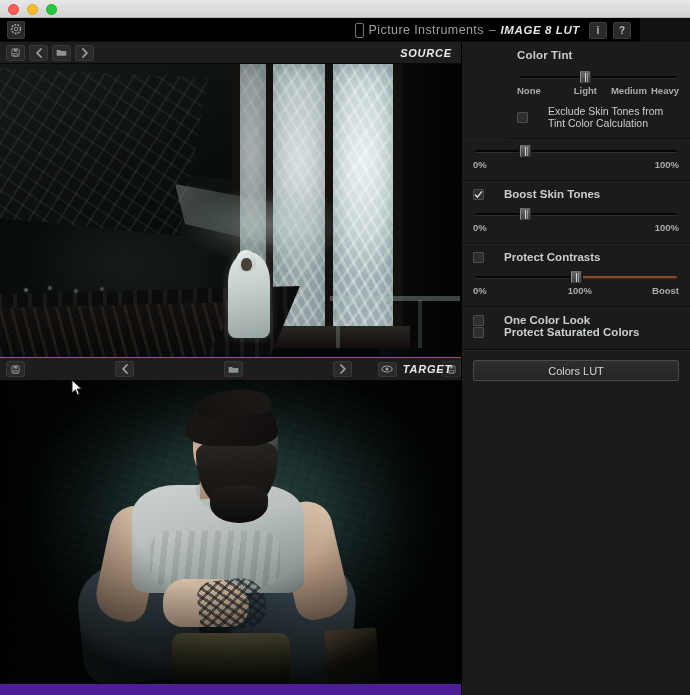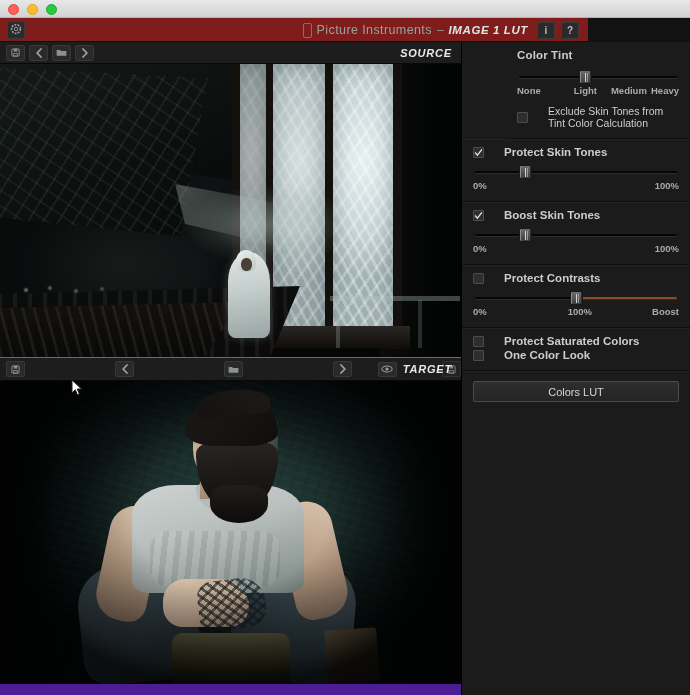--- a/index.html
+++ b/index.html
@@ -24,22 +24,22 @@
   .traffic {
     position: absolute; top: 4px;
     width: 11px; height: 11px; border-radius: 50%;
   }
   .traffic.close  { left: 8px;  background: #ff5f57; border: 1px solid #e14640; }
   .traffic.min    { left: 27px; background: #ffbd2e; border: 1px solid #dfa123; }
   .traffic.max    { left: 46px; background: #28c940; border: 1px solid #1dad2b; }
 
   
   #titlebar-app {
-    position: absolute; left: 0; top: 18px; width: 588px; height: 24px;
-    background: #7f1d1d;
+    position: absolute; left: 0; top: 18px; width: 640px; height: 24px;
+    background: #000000;
     border-bottom: 1px solid #0c0c0c;
   }
   #gear-btn {
     position: absolute; left: 7px; top: 3px;
     width: 18px; height: 18px;
     background: #2b2b2b;
     border: 1px solid #3a3a3a;
     border-radius: 2px;
     display: flex; align-items: center; justify-content: center;
   }
@@ -381,21 +381,21 @@
           <circle cx="6" cy="6" r="4.4" fill="none" stroke="#9aa19c" stroke-width="1.6" stroke-dasharray="1.9 1.2"></circle>
           <circle cx="6" cy="6" r="1.7" fill="#1d1d1d" stroke="#9aa19c" stroke-width="1"></circle>
         </svg>
       </span>
     </div>
 
     <div id="brand">
       <span id="brand-mark"></span>
       <span id="brand-name">Picture Instruments</span>
       <span id="brand-sep">–</span>
-      <span id="brand-product">IMAGE 1 LUT</span>
+      <span id="brand-product">IMAGE 8 LUT</span>
     </div>
 
     <div class="hdr-btn" id="btn-info">i</div>
     <div class="hdr-btn" id="btn-help">?</div>
   </div>
 
   <div id="left-col">
 
     <div class="img-toolbar" id="source-toolbar">
       <div class="tb-btn">
@@ -543,28 +543,20 @@
       </div>
       <div class="cb-row" style="margin-top:8px;margin-bottom:0">
         <span class="cb">
           
         </span>
         <span class="cb-label" style="font-weight:normal;font-size:10.5px">Exclude Skin Tones from Tint Color Calculation</span>
       </div>
     </div>
 
     <div class="section">
-      <div class="cb-row">
-        <span class="cb checked">
-          <svg width="9" height="9" viewBox="0 0 10 10">
-              <path d="M1.2 5 L3.8 8 L8.8 1.6" fill="none" stroke="#dfe4e0" stroke-width="1.5"></path>
-            </svg>
-        </span>
-        <span class="cb-label">Protect Skin Tones</span>
-      </div>
       <div class="slider">
         <div class="track"></div>
         <div class="knob" style="left:22%">
             <i></i>
           </div>
       </div>
       <div class="scale">
         <span style="left:0">0%</span>
         <span style="right:0">100%</span>
       </div>
@@ -606,32 +598,32 @@
           </div>
       </div>
       <div class="scale">
         <span style="left:0">0%</span>
         <span style="left:46%">100%</span>
         <span style="right:0">Boost</span>
       </div>
     </div>
 
     <div class="section">
+      <div class="cb-row tight" style="margin-bottom:0">
+        <span class="cb">
+          
+        </span>
+        <span class="cb-label">One Color Look</span>
+      </div>
       <div class="cb-row tight">
         <span class="cb">
           
         </span>
         <span class="cb-label">Protect Saturated Colors</span>
       </div>
-      <div class="cb-row tight" style="margin-bottom:0">
-        <span class="cb">
-          
-        </span>
-        <span class="cb-label">One Color Look</span>
-      </div>
     </div>
 
     <div id="export-wrap">
       <div id="export-btn">Colors LUT</div>
     </div>
   </div>
 
   <svg id="cursor" viewBox="0 0 12 18">
     <path d="M1 1 L1 14 L4.3 10.8 L6.4 15.8 L8.4 14.9 L6.3 10 L10.6 10 Z" fill="#ffffff" stroke="#1a1a1a" stroke-width="1"></path>
   </svg>

